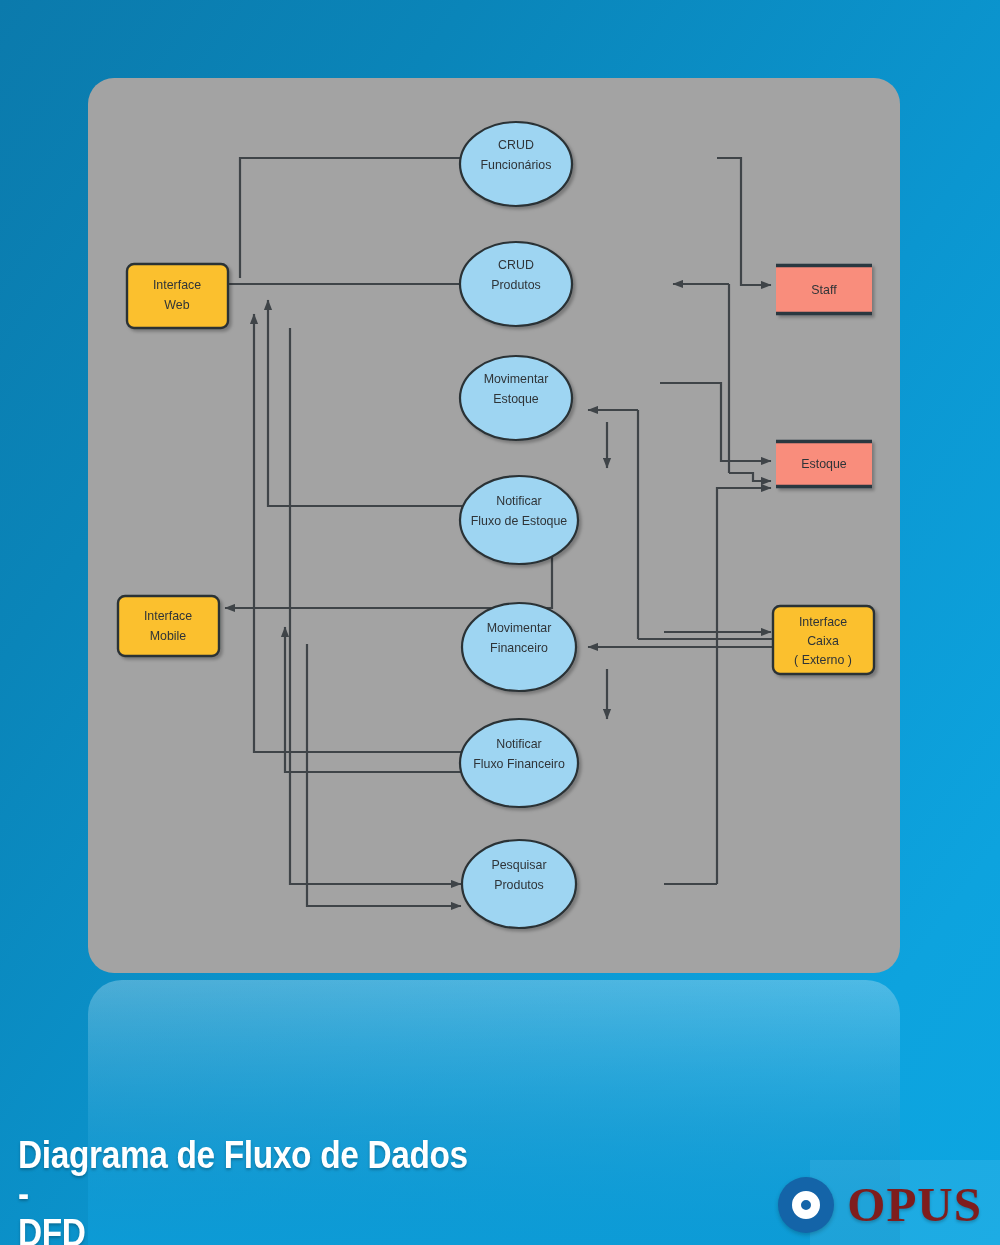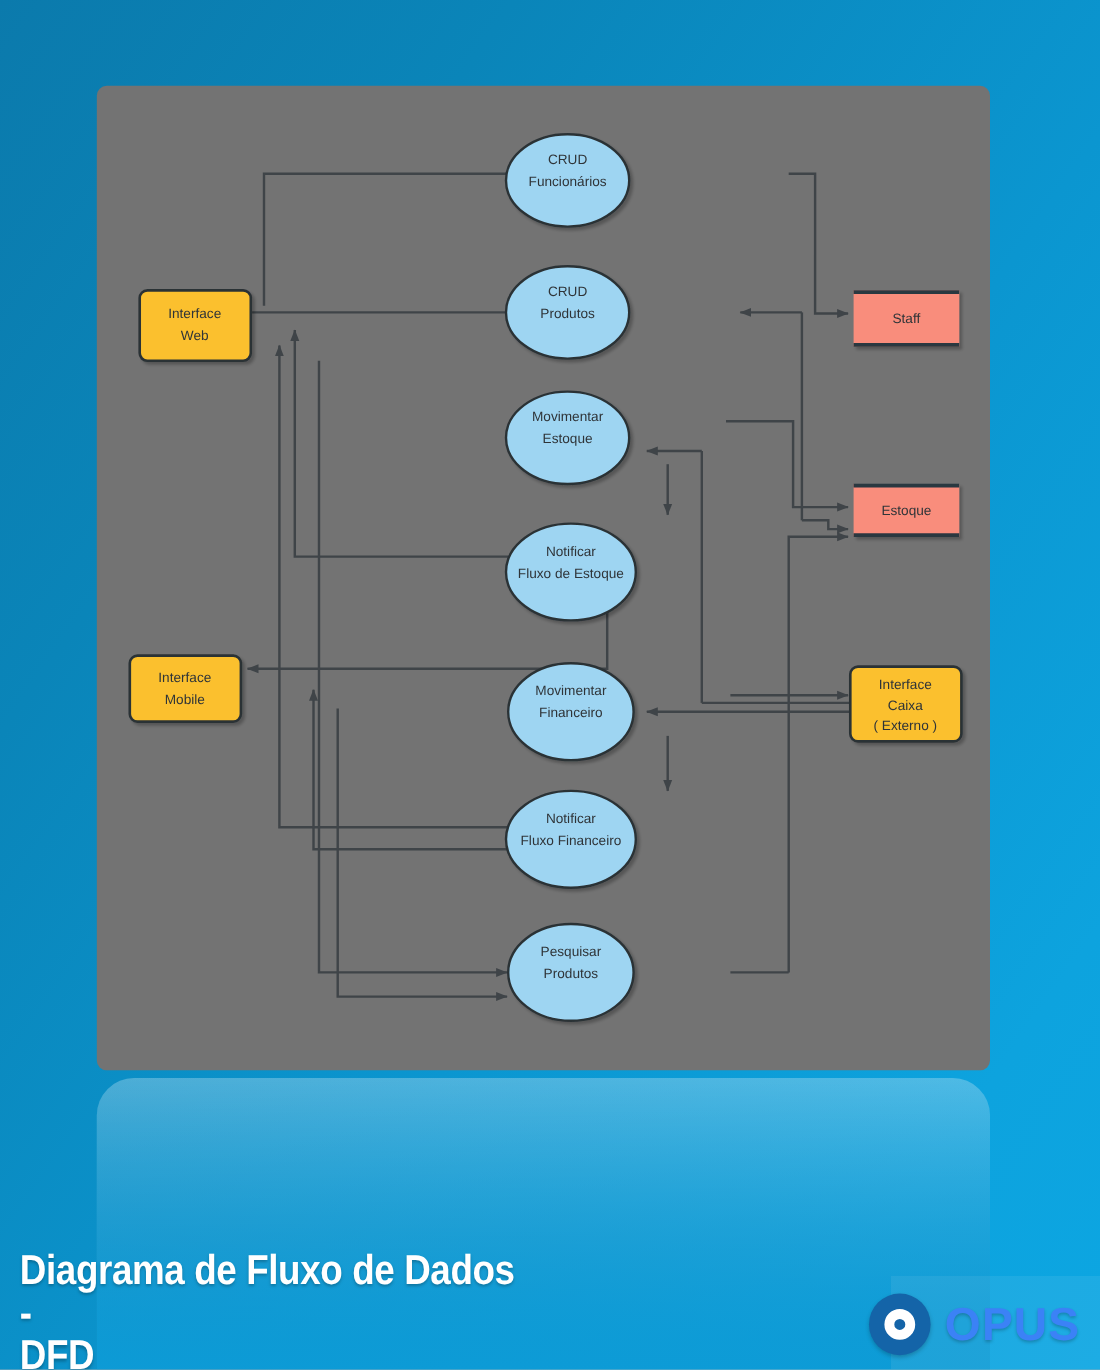--- a/index.html
+++ b/index.html
@@ -8,21 +8,21 @@
     font-family:"Liberation Sans","DejaVu Sans",sans-serif;
     background:linear-gradient(118deg,#0b7cae 0%,#0b86ba 28%,#0b97d1 60%,#0ca4df 100%);
     position:relative;
   }
   .bg-slide{position:absolute;inset:0;
     background:linear-gradient(125deg,#0b7aac 0%,#0a85b9 25%,#0b96d0 58%,#0da3de 85%,#0ca6e2 100%);}
 
   
   #card{
     position:absolute;left:88px;top:78px;width:812px;height:895px;
-    background:#737373;border-radius:9px;overflow:hidden;
+    background:#a3a3a3;border-radius:26px;overflow:hidden;
   }
   
   #reflect{
     position:absolute;left:88px;top:980px;width:812px;height:265px;
     border-radius:34px 34px 0 0;overflow:hidden;
     background:linear-gradient(180deg,rgba(255,255,255,.30) 0%,rgba(255,255,255,.16) 45%,rgba(255,255,255,0) 100%);
   }
   #reflect-mask{
     position:absolute;inset:0;
     background:linear-gradient(180deg,rgba(13,150,208,.10) 0%,rgba(13,150,208,.55) 55%,rgba(13,155,214,.95) 100%);
@@ -50,22 +50,22 @@
   }
   #logo{position:absolute;right:18px;top:1176px;display:flex;align-items:center;gap:13px;}
   #logo .ring{
     width:56px;height:56px;border-radius:50%;
     background:#1464a8;display:flex;align-items:center;justify-content:center;
     box-shadow:0 2px 4px rgba(0,0,0,.22);
   }
   #logo .ring i{display:block;width:28px;height:28px;border-radius:50%;
     border:9px solid #ffffff;box-sizing:border-box;}
   #logo .word{
-    color:#3b82f6;font-size:42px;font-weight:bold;letter-spacing:1px;
-    font-family:Liberation Sans, sans-serif;
+    color:#7f1d1d;font-size:49px;font-weight:bold;letter-spacing:1px;
+    font-family:Liberation Serif, serif;
     text-shadow:0 2px 3px rgba(0,0,0,.22);
   }
   #logo-patch{position:absolute;right:0;top:1160px;width:190px;height:85px;
     background:rgba(255,255,255,.07);}
 </style>
 </head>
 <body>
 
 <div class="bg-slide"></div>
 

